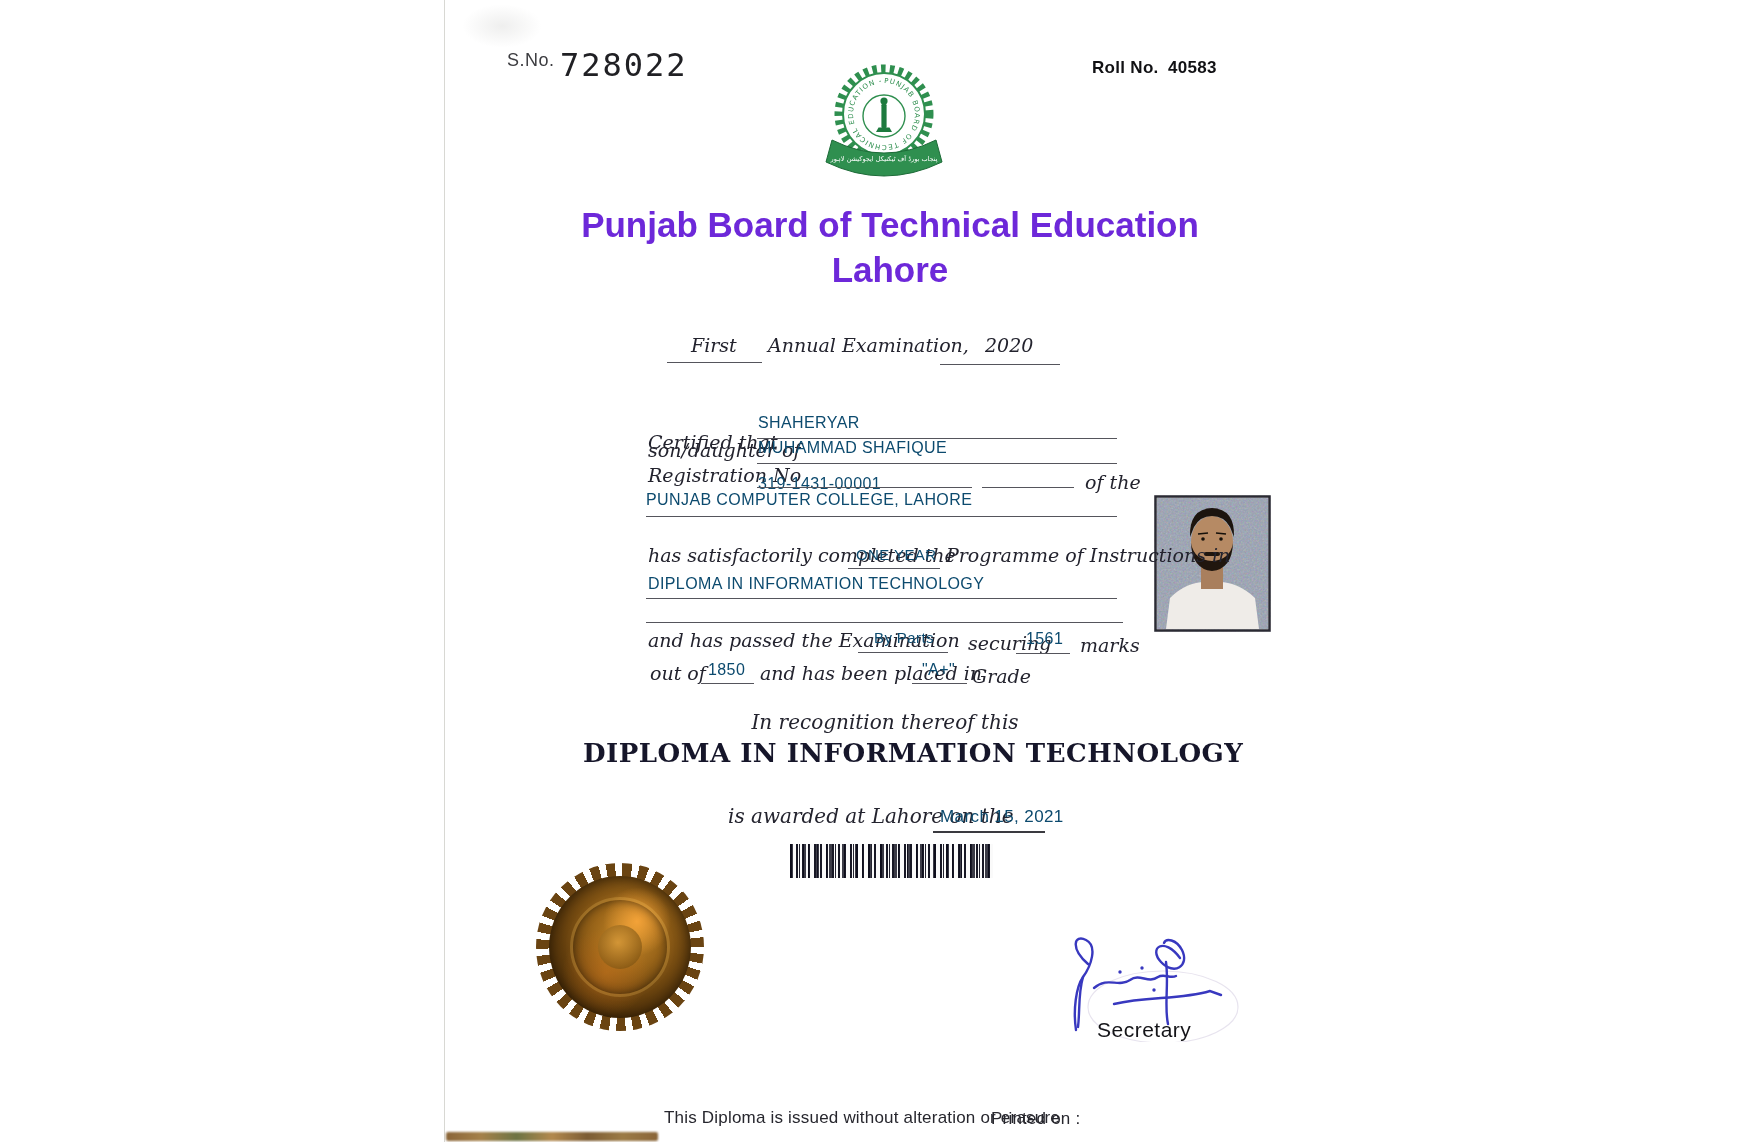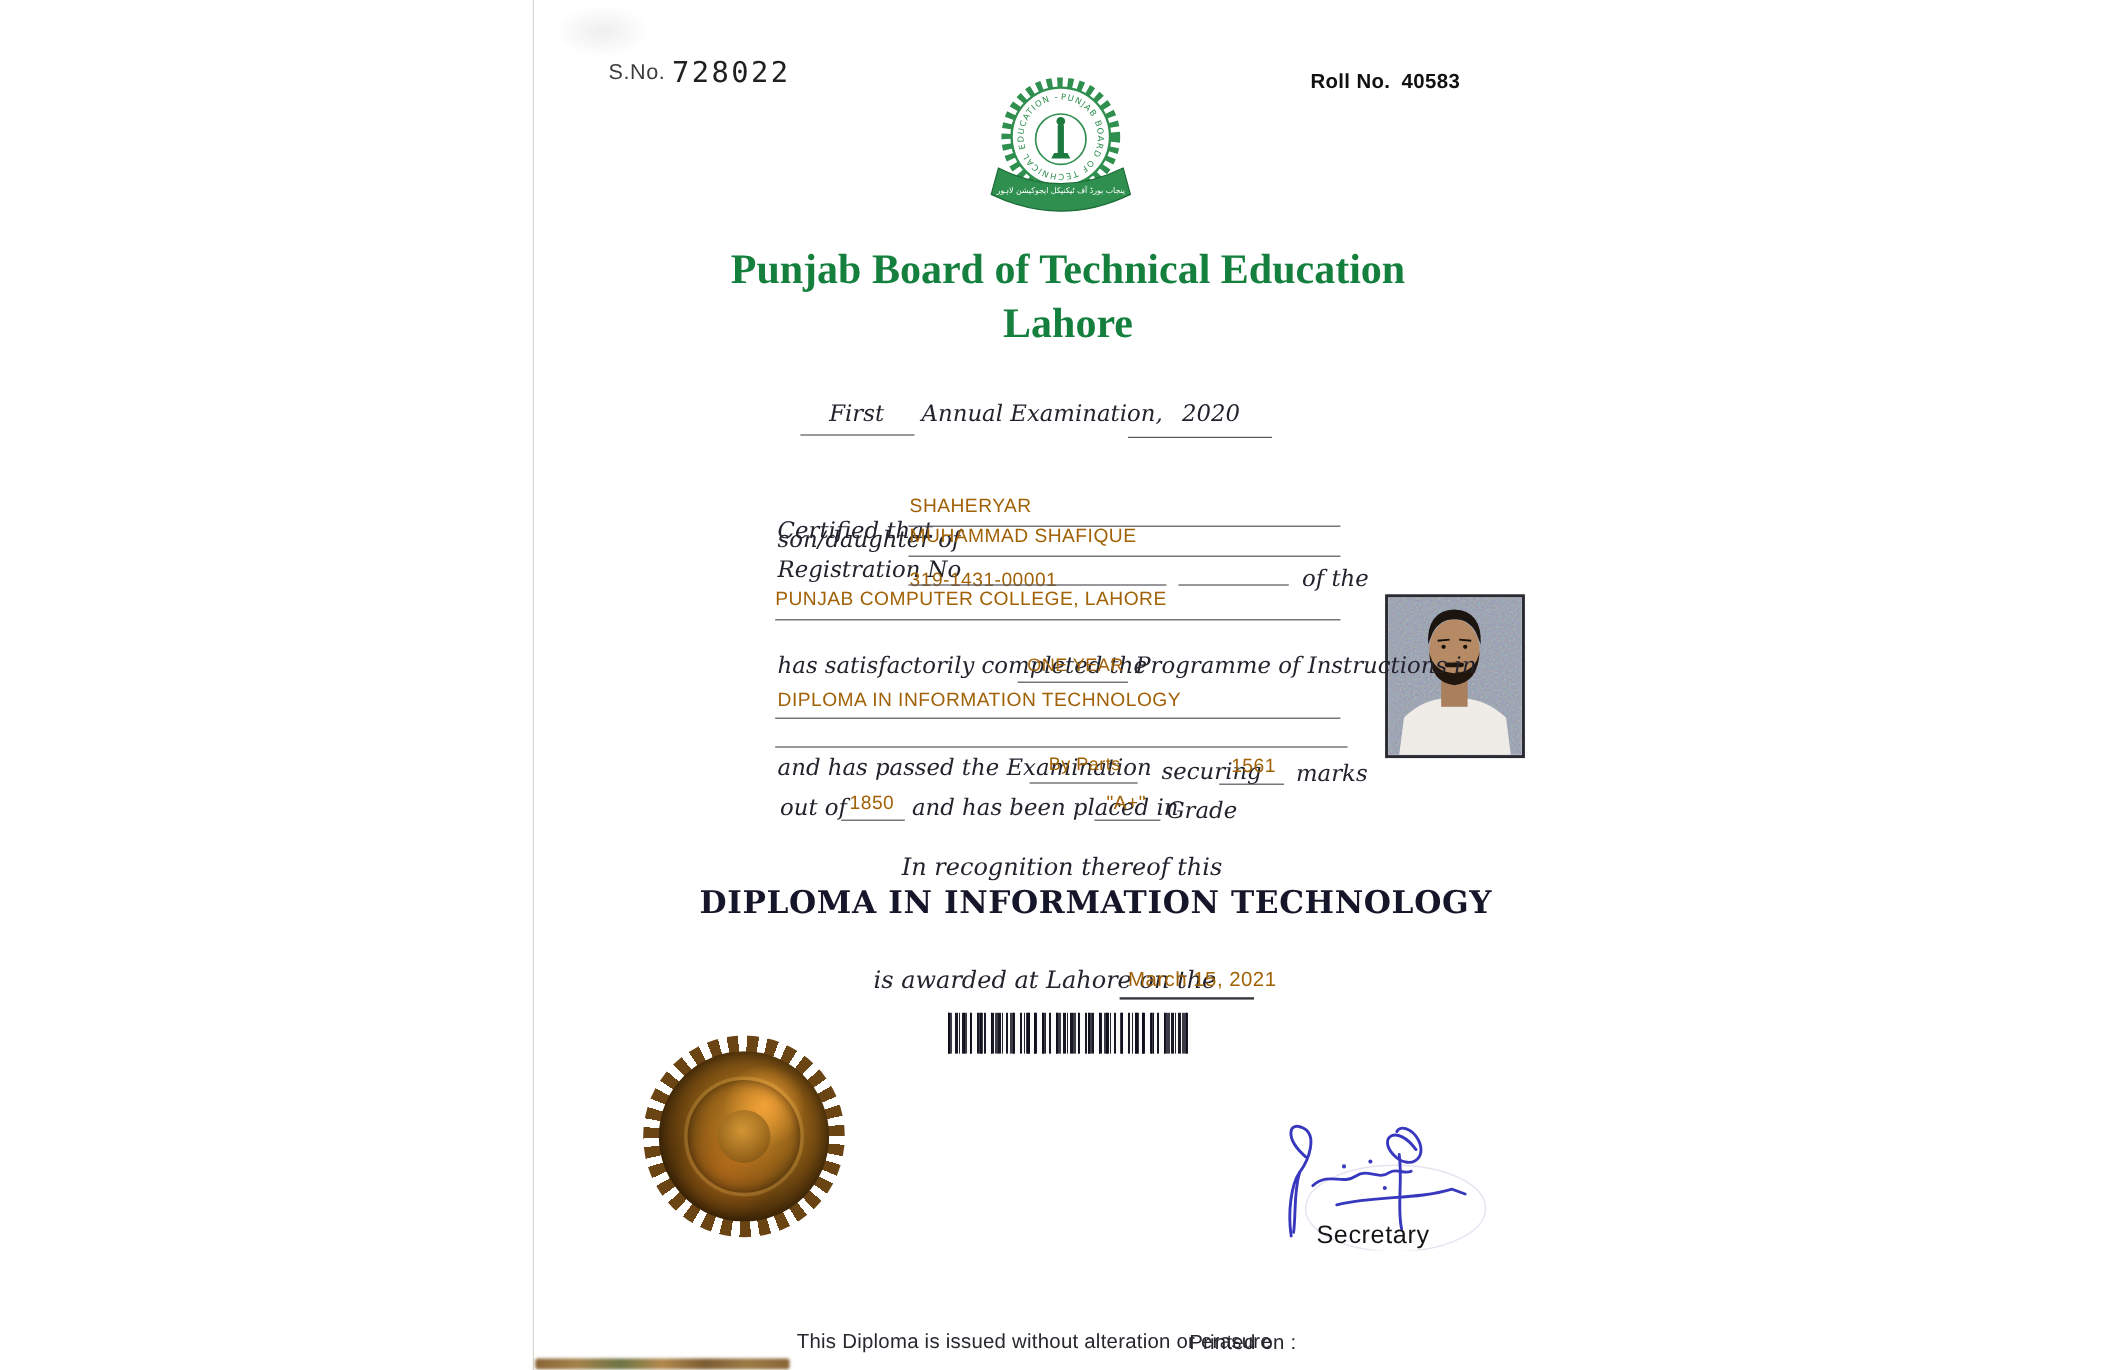--- a/index.html
+++ b/index.html
@@ -7,26 +7,26 @@
          font-family:"Liberation Sans",sans-serif;}
   .abs{position:absolute;}
   
   .page-edge{left:444px;top:0;width:1px;height:1142px;background:#d8d8d3;}
   .smudge{left:462px;top:4px;width:80px;height:44px;
           background:radial-gradient(ellipse at 50% 50%,rgba(120,120,115,.12),transparent 70%);}
   .fringe{left:446px;top:1132px;width:212px;height:9px;filter:blur(1.2px);border-radius:2px;
           background:linear-gradient(90deg,#8a6538,#a5814a,#6d7444,#b3894e,#7c5c33,#9c7b46,#8a6538);}
   
   .it{font-family:"DejaVu Serif",serif;font-style:italic;font-size:19px;color:#23232e;white-space:nowrap;}
-  .val{font-family:"Liberation Sans",sans-serif;font-size:16px;color:#a16207;letter-spacing:.4px;white-space:nowrap;}
+  .val{font-family:"Liberation Sans",sans-serif;font-size:16px;color:#0c4a6e;letter-spacing:.4px;white-space:nowrap;}
   .rule{background:#55555c;height:1px;}
   .serial-label{font-size:18px;color:#3c3c40;letter-spacing:.5px;}
-  .serial-number{font-family:"DejaVu Sans Mono",monospace;font-size:24px;color:#202024;letter-spacing:2px;}
+  .serial-number{font-family:"DejaVu Sans Mono",monospace;font-size:32px;color:#202024;letter-spacing:2px;}
   .roll{font-size:17px;font-weight:bold;color:#111114;letter-spacing:.3px;}
-  .board-title{font-family:Liberation Serif, serif;font-weight:bold;font-size:35px;color:#15803d;
+  .board-title{font-family:Liberation Sans, sans-serif;font-weight:bold;font-size:35px;color:#6d28d9;
                text-align:center;white-space:nowrap;letter-spacing:0px;}
   .recognition{font-family:"DejaVu Serif",serif;font-style:italic;font-size:20px;color:#23232e;text-align:center;}
   .diploma-big{font-family:"DejaVu Serif",serif;font-weight:600;font-size:26px;color:#16162a;
                text-align:center;letter-spacing:.5px;white-space:nowrap;}
   .barcode{left:790px;top:844px;width:203px;height:34px;background-color:#fafafa;
     background-image:
       repeating-linear-gradient(90deg,rgba(12,12,26,.95) 0 2px,transparent 2px 6px),
       repeating-linear-gradient(90deg,rgba(12,12,26,.9) 0 1px,transparent 1px 9px),
       repeating-linear-gradient(90deg,rgba(12,12,26,.8) 0 3px,transparent 3px 13px);}
   

